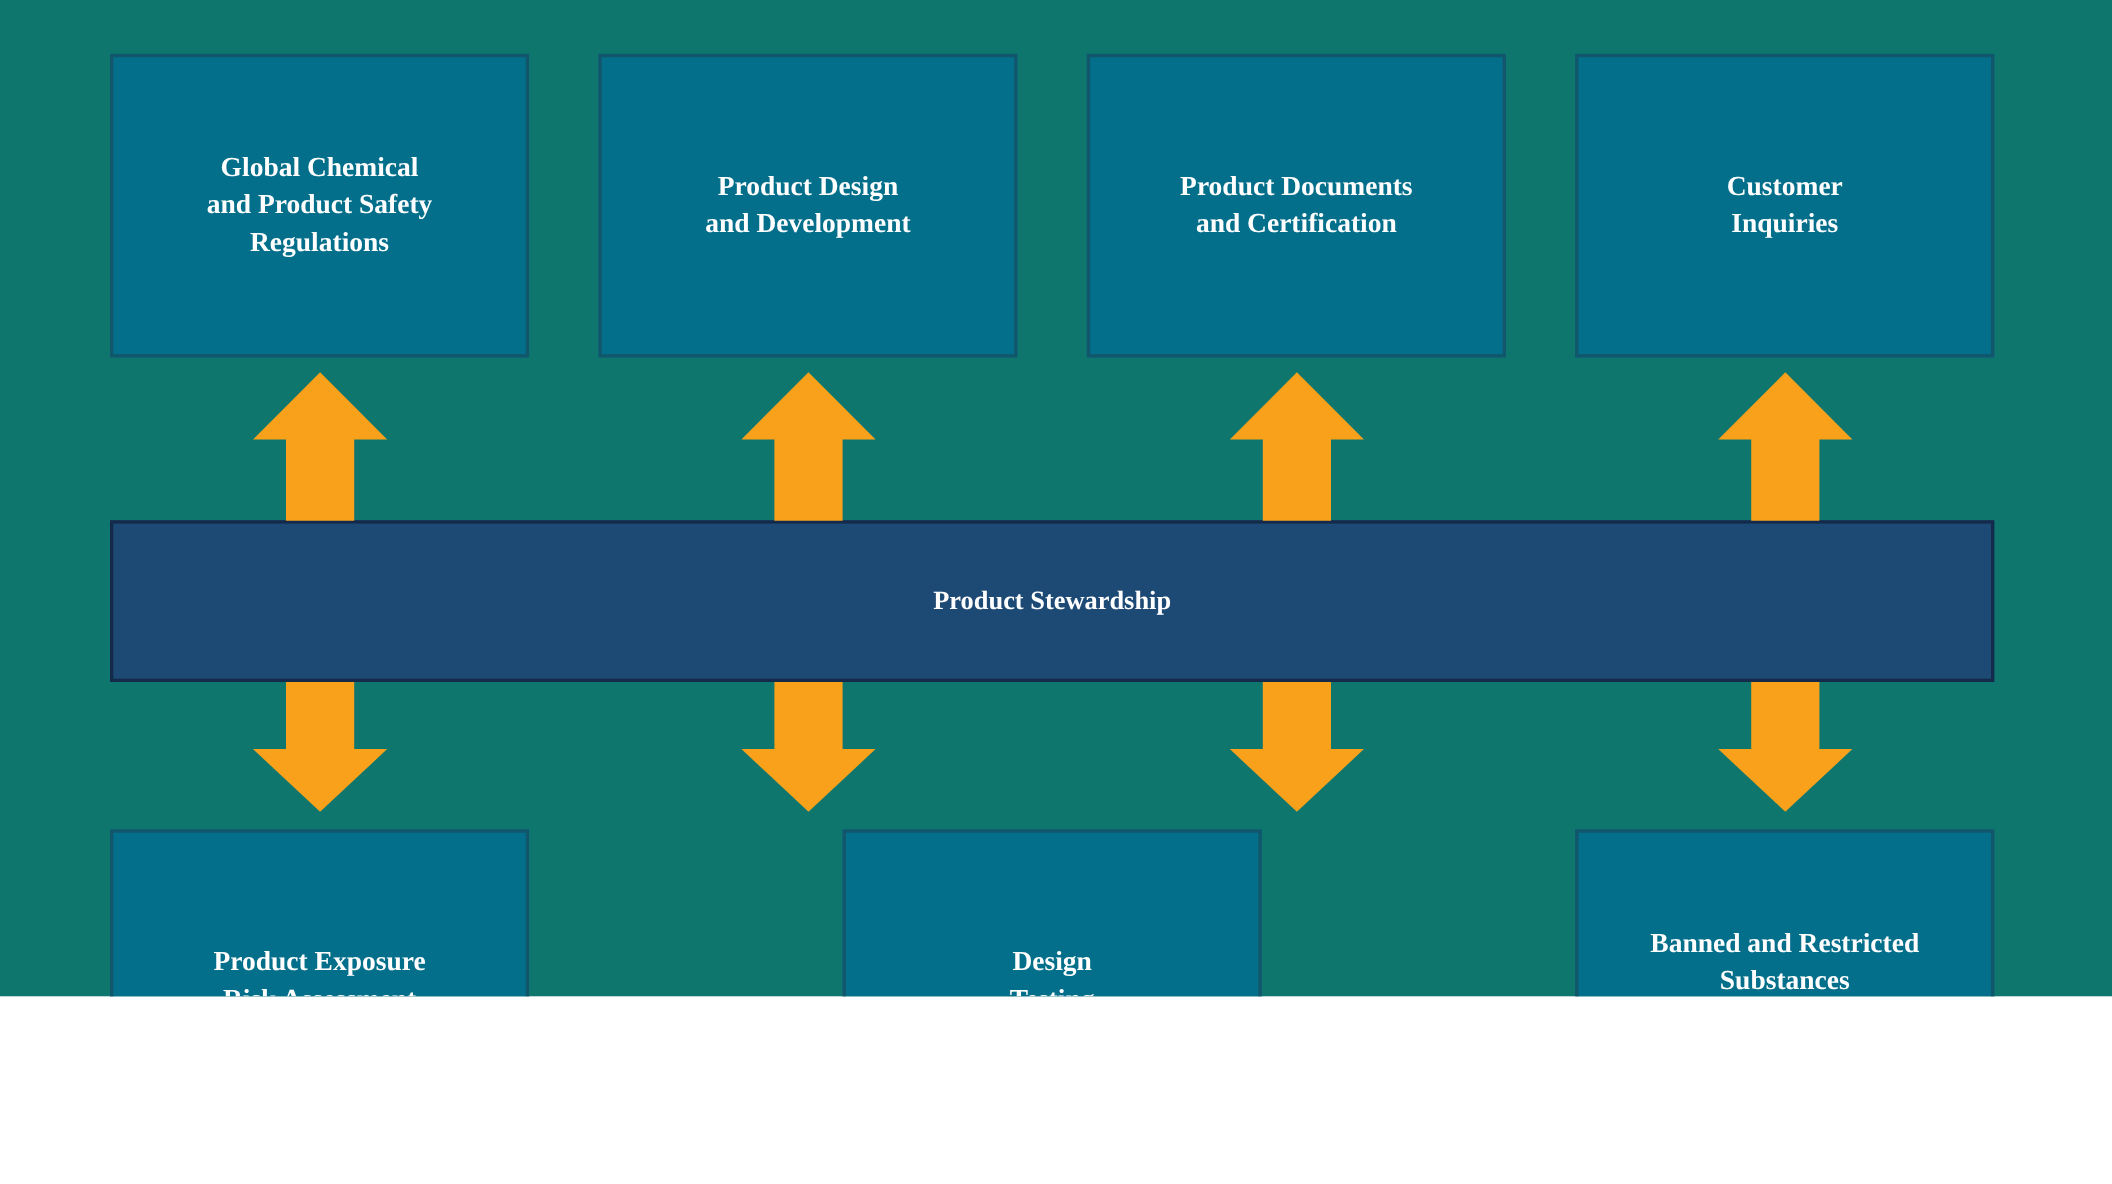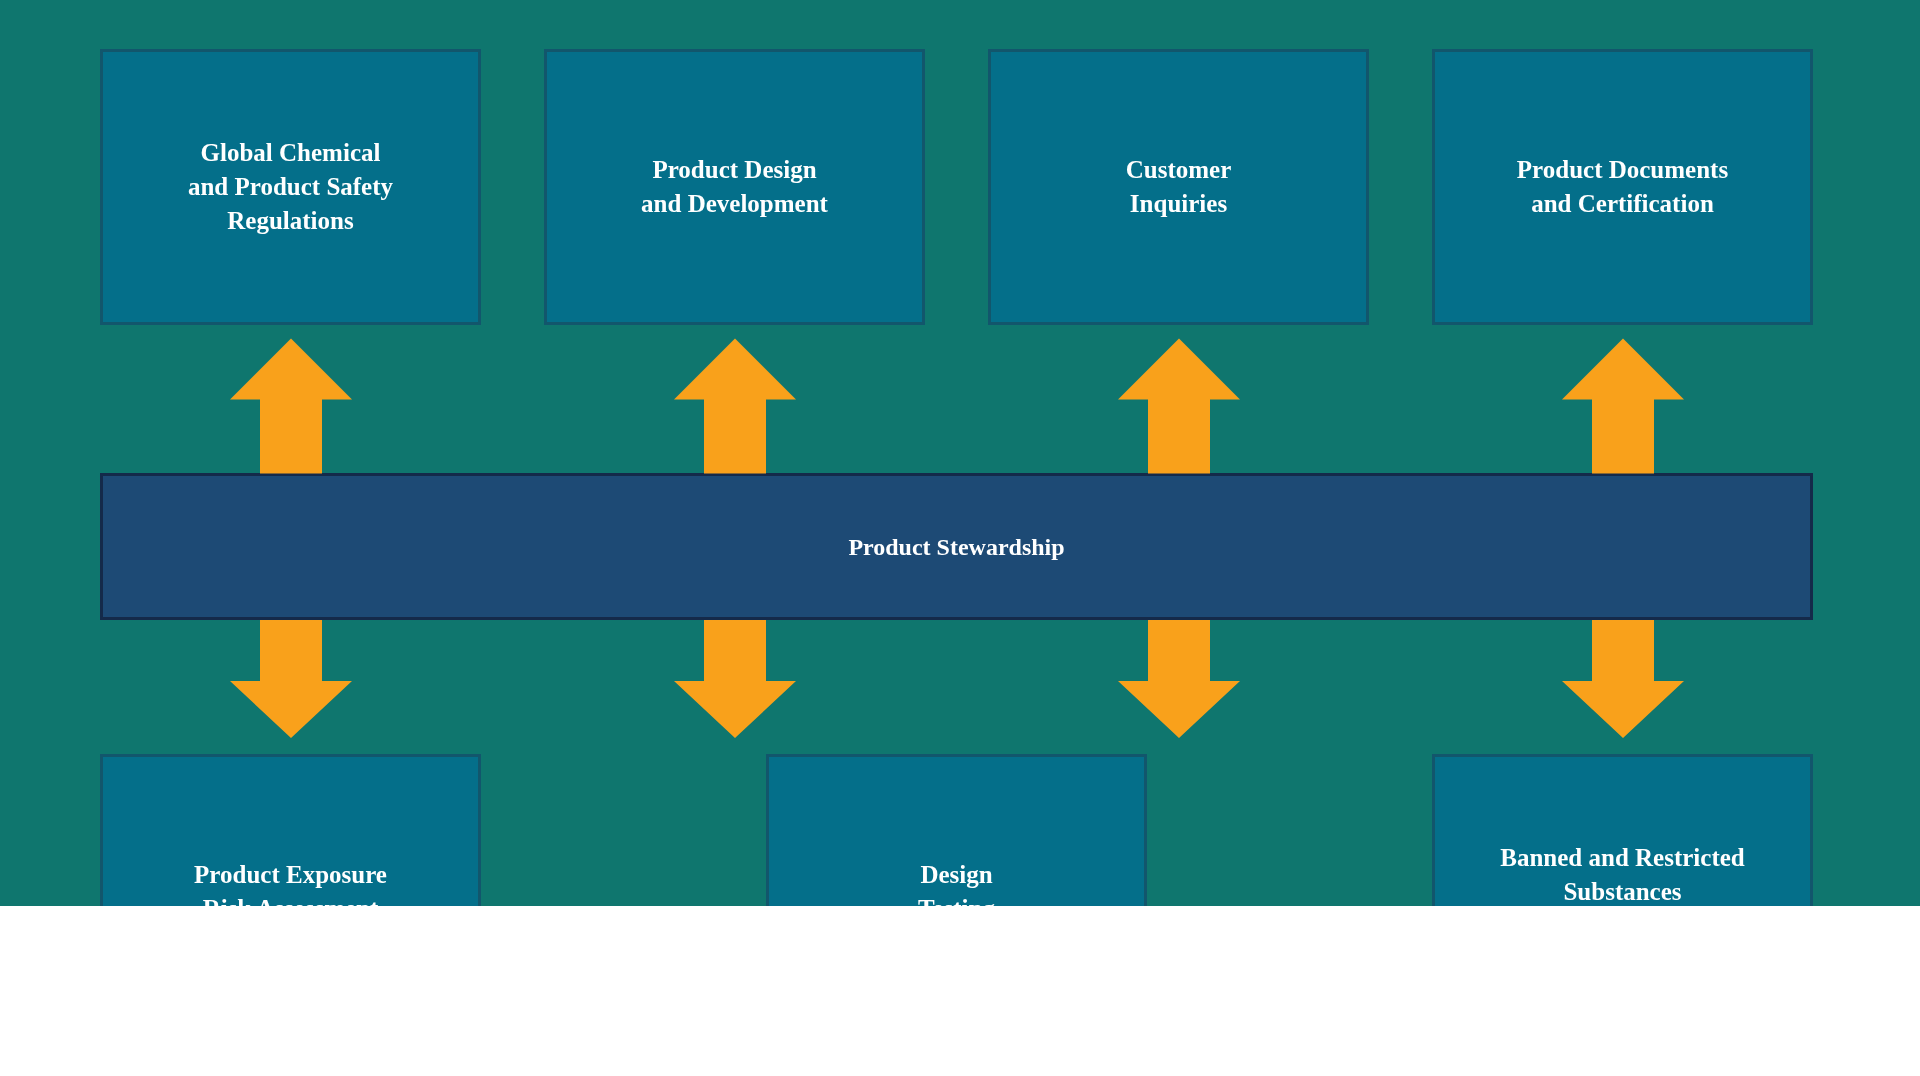--- a/index.html
+++ b/index.html
@@ -84,26 +84,26 @@
     <div class="box">
       <span class="box-label">Global Chemical
 and Product Safety
 Regulations</span>
     </div>
     <div class="box">
       <span class="box-label">Product Design
 and Development</span>
     </div>
     <div class="box">
+      <span class="box-label">Product Documents
+and Certification</span>
+    </div>
+    <div class="box">
       <span class="box-label">Customer
 Inquiries</span>
-    </div>
-    <div class="box">
-      <span class="box-label">Product Documents
-and Certification</span>
     </div>
   </div>
 
   <svg class="arrow arrow-up col-1" viewBox="0 0 122 135">
     <polygon points="61,0 122,61 92,61 92,135 30,135 30,61 0,61" fill="#F9A11B"></polygon>
   </svg>
   <svg class="arrow arrow-up col-2" viewBox="0 0 122 135">
     <polygon points="61,0 122,61 92,61 92,135 30,135 30,61 0,61" fill="#F9A11B"></polygon>
   </svg>
   <svg class="arrow arrow-up col-3" viewBox="0 0 122 135">

